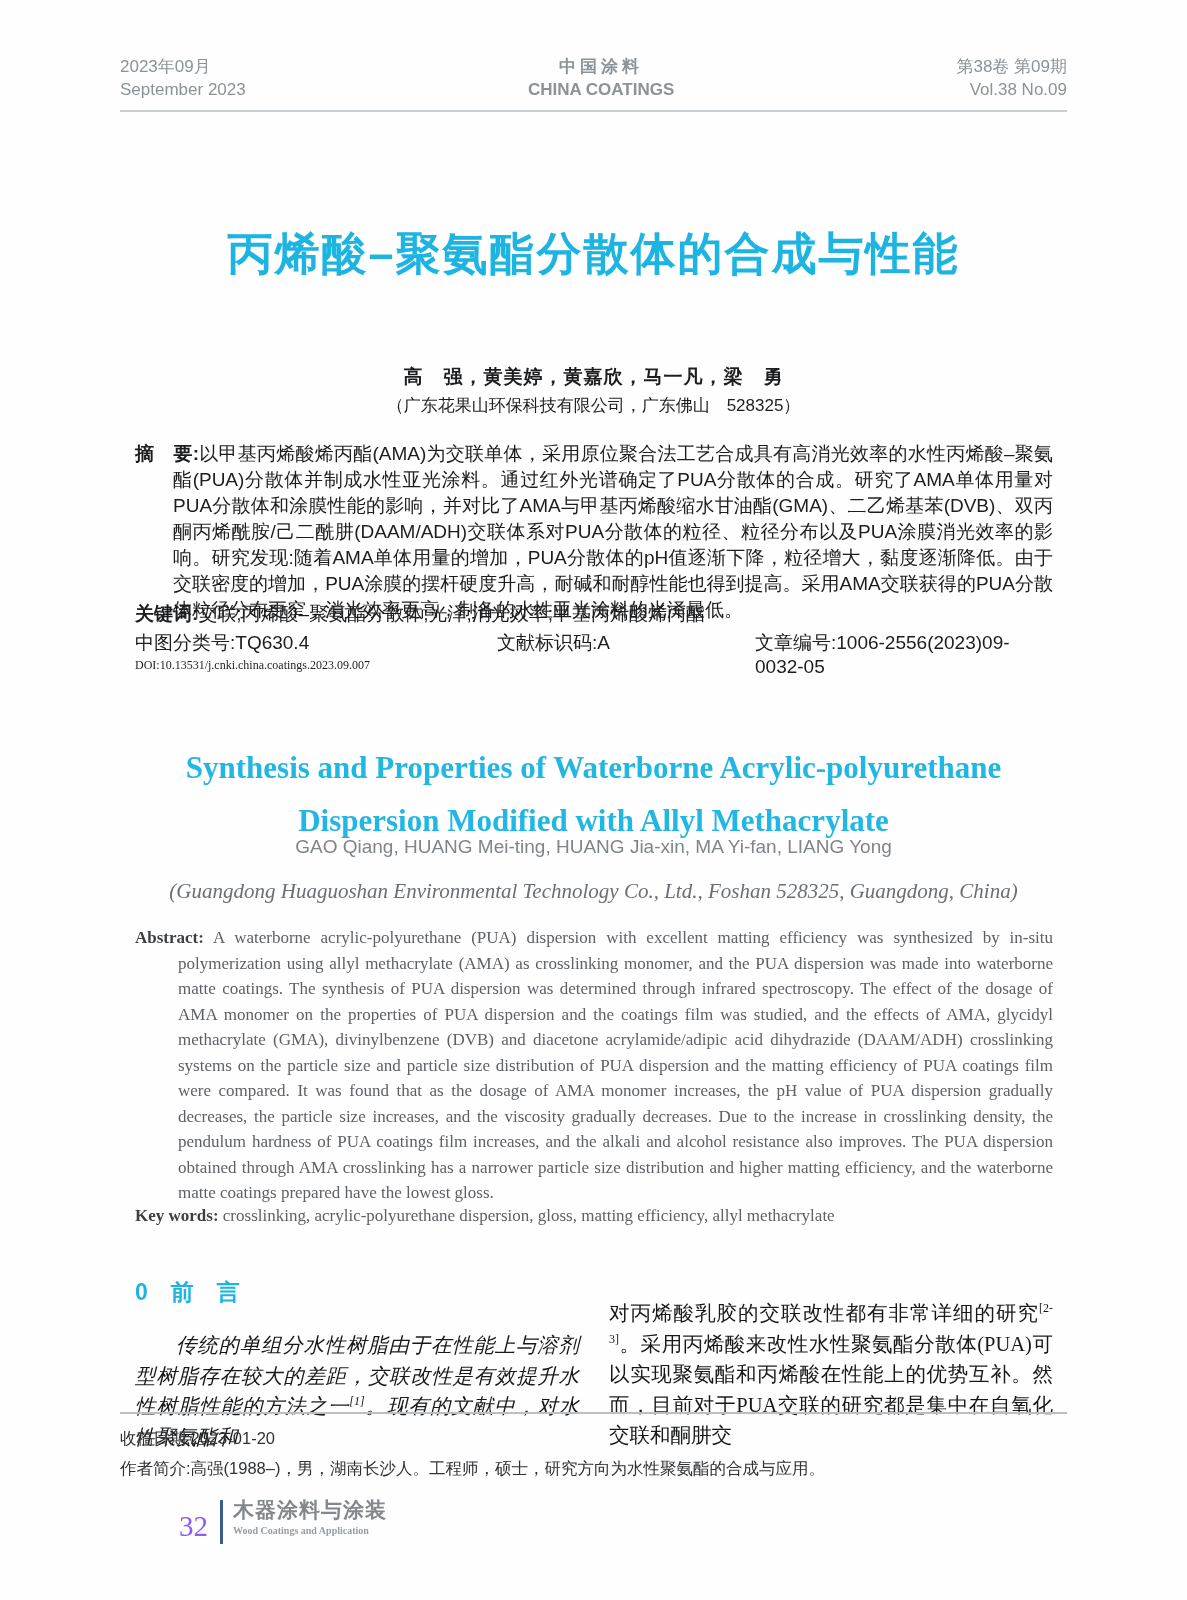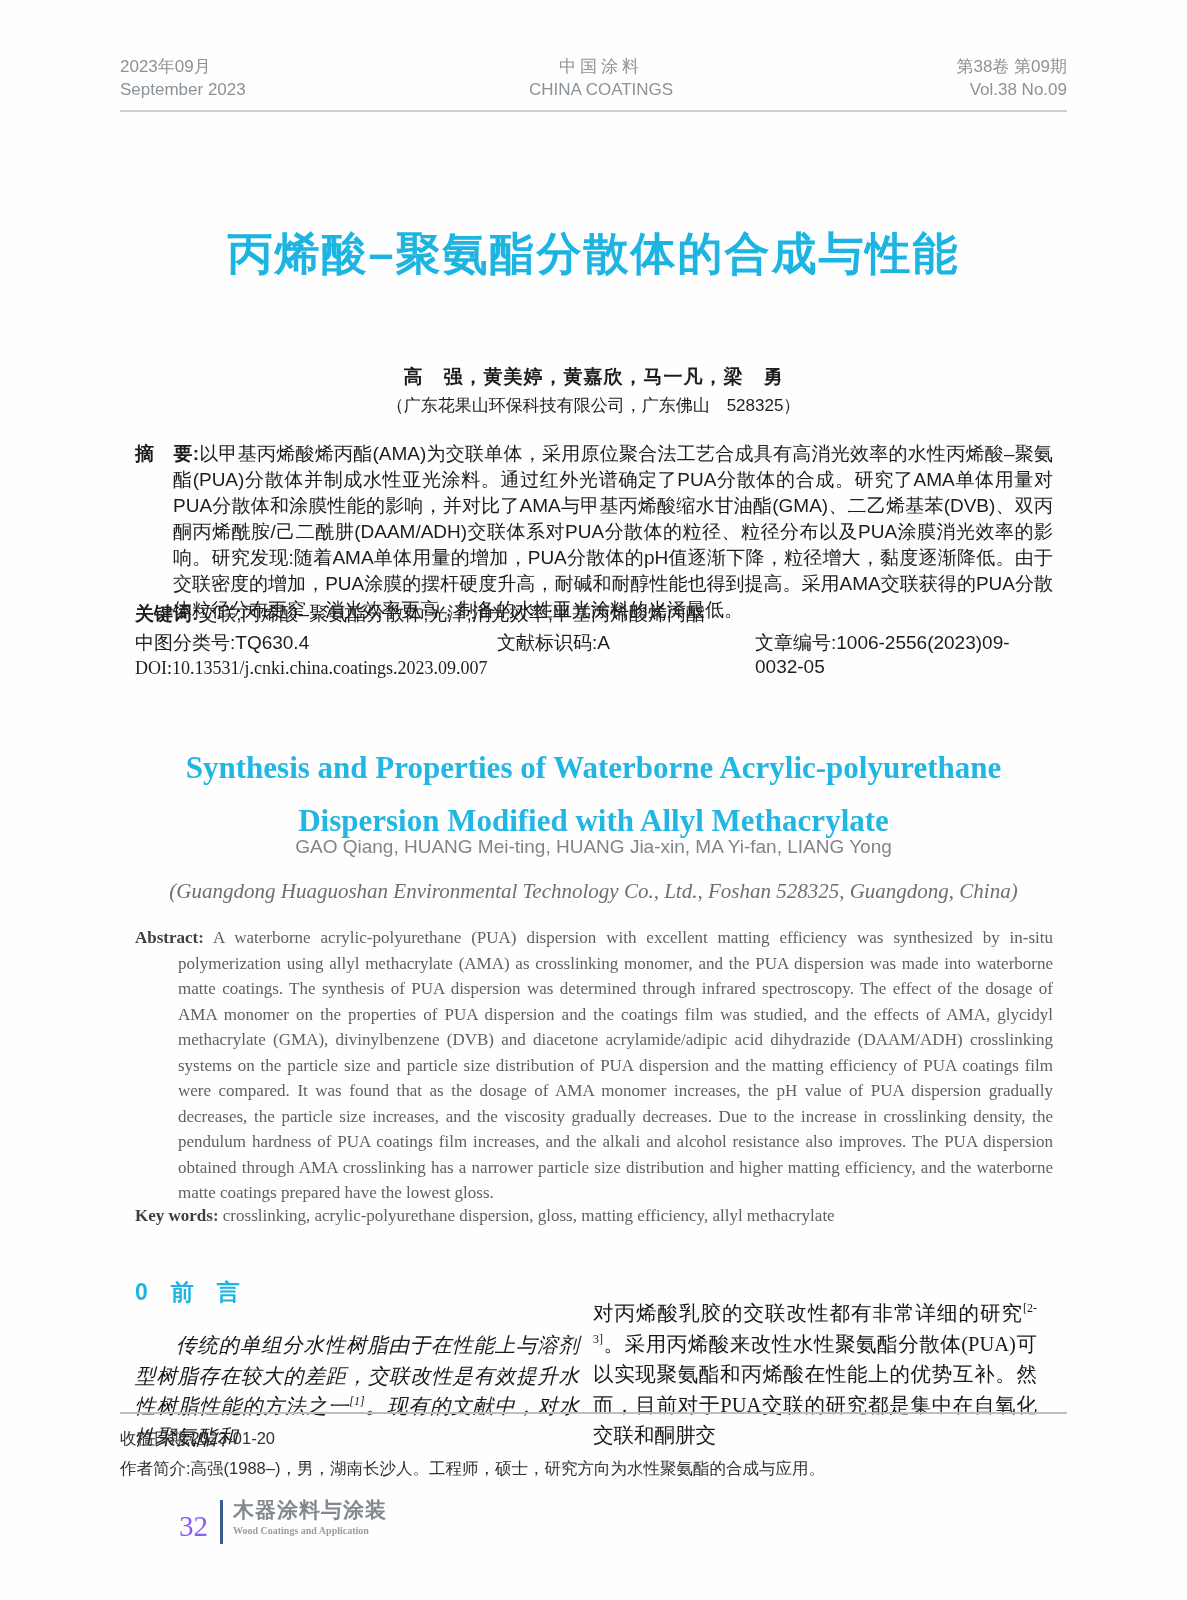--- a/index.html
+++ b/index.html
@@ -12,60 +12,60 @@
     overflow: hidden;
     font-family: "Liberation Sans", sans-serif;
     color: #1c1d1f;
   }
   .abs { position: absolute; }
 
   
   .hdr { left: 120px; width: 947px; top: 55px; display: flex; justify-content: space-between;
          color: #8b9298; font-size: 17px; line-height: 23px;
          border-bottom: 2px solid #c9ced3; padding-bottom: 9px; }
-  .hdr .c { text-align: center; }
+  .hdr .c { text-align: center; font-weight: bold; }
   .hdr .r { text-align: right; }
   .hdr .zh { letter-spacing: 4px; }
 
   
   .title-zh { left: 120px; width: 947px; top: 220px; text-align: center;
               color: #1db4e2; font-weight: bold; font-size: 45px; line-height: 68px; letter-spacing: 2px; }
   .authors-zh { left: 120px; width: 947px; top: 364px; text-align: center;
                 font-weight: bold; font-size: 19px; letter-spacing: 1px; }
   .affil-zh { left: 120px; width: 947px; top: 394px; text-align: center; font-size: 17px; }
 
   
   .abstract-zh { left: 135px; width: 918px; top: 441px; font-size: 19px; line-height: 26px;
                  text-align: justify; padding-left: 38px; text-indent: -38px; }
   .abstract-zh .lbl { font-weight: bold; }
   .kw-zh { left: 135px; width: 918px; top: 601px; font-size: 19px; }
   .kw-zh .lbl { font-weight: bold; }
   .class-row { left: 135px; width: 918px; top: 630px; font-size: 19px; display: flex; }
   .class-row .i2 { position: absolute; left: 362px; }
   .class-row .i3 { position: absolute; left: 620px; }
-  .doi { left: 135px; width: 918px; top: 658px; font-family: "Liberation Serif", serif; font-size: 18px; }
+  .doi { left: 135px; width: 918px; top: 658px; font-family: "Liberation Serif", serif; font-size: 12px; }
 
   
   .title-en { left: 120px; width: 947px; top: 741px; text-align: center;
               font-family: "Liberation Serif", serif; font-weight: bold;
               color: #22b6e3; font-size: 31px; line-height: 53px; }
   .authors-en { left: 120px; width: 947px; top: 836px; text-align: center;
                 color: #7f858b; font-size: 19px; }
   .affil-en { left: 120px; width: 947px; top: 879px; text-align: center;
               font-family: "Liberation Serif", serif; font-style: italic; font-size: 21px; color: #6a6f75; }
   .abstract-en { left: 135px; width: 918px; top: 925px;
                  font-family: "Liberation Serif", serif; font-size: 17px; line-height: 25.5px;
                  color: #5d6166; text-align: justify; padding-left: 43px; text-indent: -43px; }
   .abstract-en .lbl { font-weight: bold; color: #3c3f43; }
   .kw-en { left: 135px; width: 918px; top: 1206px;
            font-family: "Liberation Serif", serif; font-size: 17px; color: #5d6166; }
   .kw-en .lbl { font-weight: bold; color: #3c3f43; }
 
   
-  .cols { left: 135px; width: 918px; top: 1278px; display: flex; gap: 14px; }
+  .cols { left: 135px; width: 918px; top: 1278px; display: flex; gap: 30px; }
   .col { width: 444px; }
   .sec-head { color: #1db4e2; font-weight: bold; font-size: 23px; line-height: 28px; }
   .col p { font-family: "Liberation Serif", serif; font-size: 20.5px; line-height: 30.5px;
            text-align: justify; color: #17181a; }
   .col-l p { margin-top: 24px; text-indent: 2em; font-style: italic; }
   .col-r p { margin-top: 20px; }
   sup { font-size: 12px; vertical-align: super; line-height: 0; }
 
   
   .footnote { left: 120px; width: 947px; top: 1412px; border-top: 2px solid #b9bfc4;

